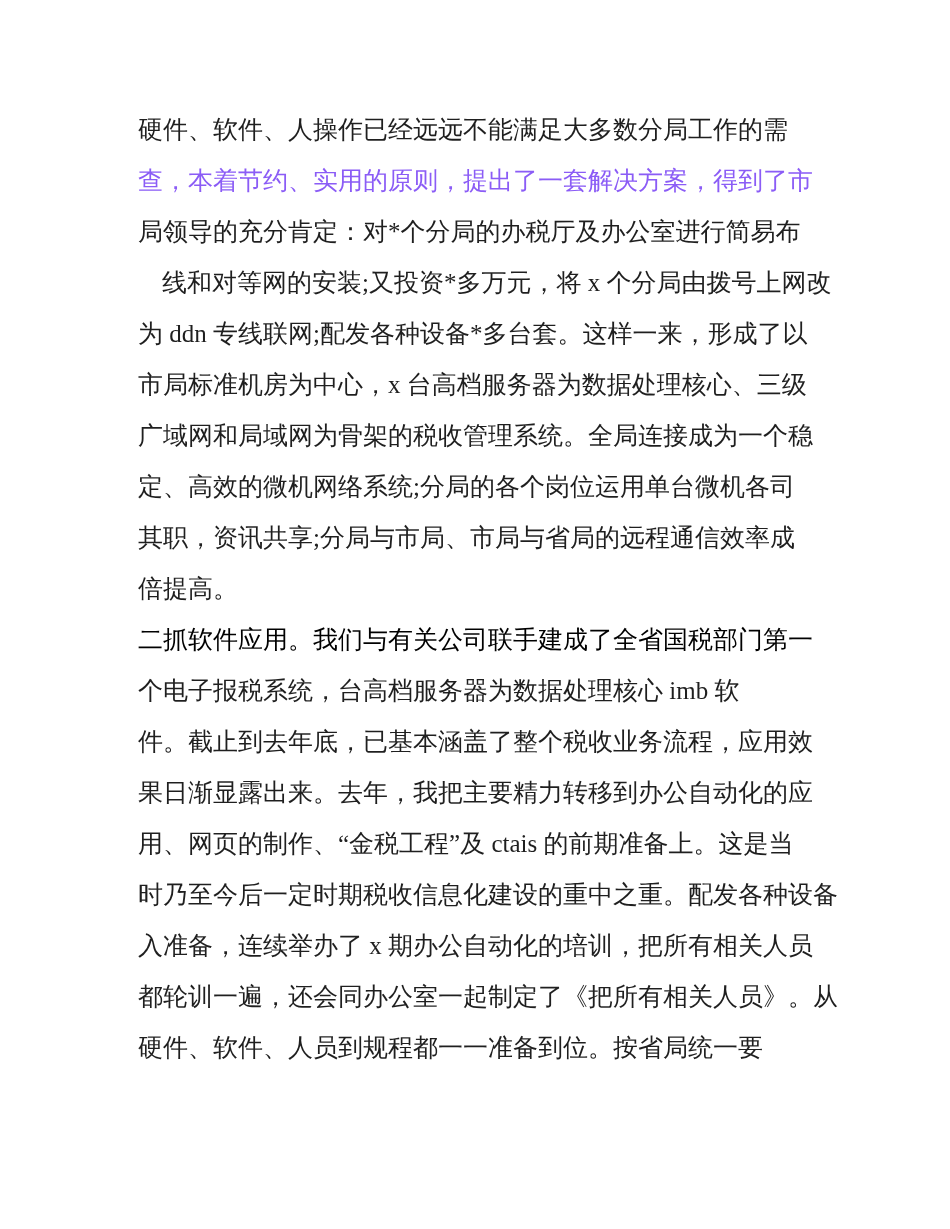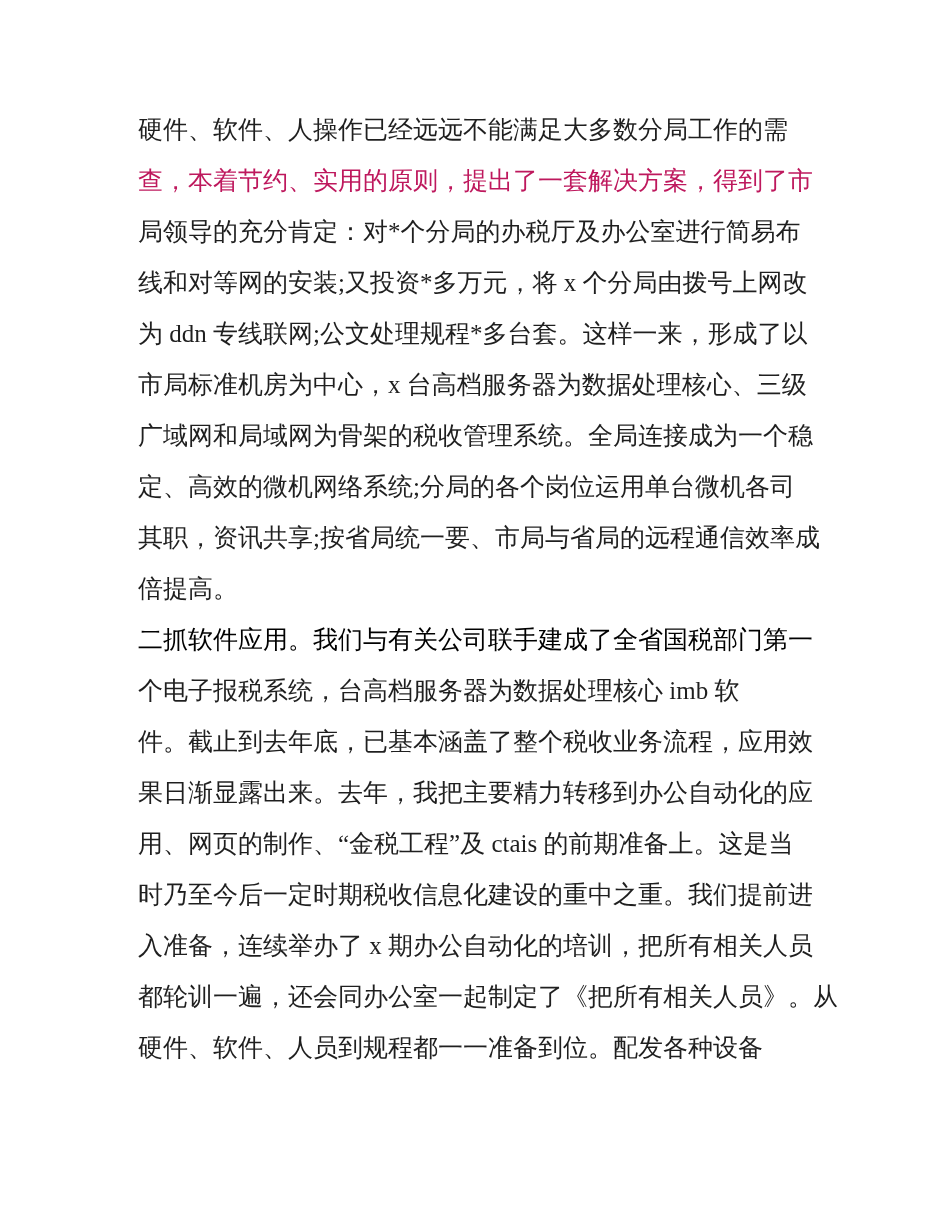--- a/index.html
+++ b/index.html
@@ -34,32 +34,32 @@
     text-align: left;
     letter-spacing: 0px;
   }
 </style>
 </head>
 <body>
 
 <div class="page">
   <div class="text-block">
       <div class="text-line" style="color: rgb(31, 31, 31);">硬件、软件、人操作已经远远不能满足大多数分局工作的需</div>
-      <div class="text-line" style="color: #be185d;">查，本着节约、实用的原则，提出了一套解决方案，得到了市</div>
+      <div class="text-line" style="color: #8b5cf6;">查，本着节约、实用的原则，提出了一套解决方案，得到了市</div>
       <div class="text-line" style="color: rgb(31, 31, 31);">局领导的充分肯定：对*个分局的办税厅及办公室进行简易布</div>
-      <div class="text-line" style="color: rgb(31, 31, 31);">线和对等网的安装;又投资*多万元，将 x 个分局由拨号上网改</div>
-      <div class="text-line" style="color: rgb(31, 31, 31);">为 ddn 专线联网;公文处理规程*多台套。这样一来，形成了以</div>
+      <div class="text-line" style="color: rgb(31, 31, 31); margin-left: 24px;">线和对等网的安装;又投资*多万元，将 x 个分局由拨号上网改</div>
+      <div class="text-line" style="color: rgb(31, 31, 31);">为 ddn 专线联网;配发各种设备*多台套。这样一来，形成了以</div>
       <div class="text-line" style="color: rgb(31, 31, 31);">市局标准机房为中心，x 台高档服务器为数据处理核心、三级</div>
       <div class="text-line" style="color: rgb(31, 31, 31); font-family: Liberation Serif, serif;">广域网和局域网为骨架的税收管理系统。全局连接成为一个稳</div>
       <div class="text-line" style="color: rgb(31, 31, 31); font-family: Liberation Serif, serif;">定、高效的微机网络系统;分局的各个岗位运用单台微机各司</div>
-      <div class="text-line" style="color: rgb(31, 31, 31);">其职，资讯共享;按省局统一要、市局与省局的远程通信效率成</div>
+      <div class="text-line" style="color: rgb(31, 31, 31);">其职，资讯共享;分局与市局、市局与省局的远程通信效率成</div>
       <div class="text-line" style="color: rgb(31, 31, 31);">倍提高。</div>
       <div class="text-line" style="color: #000000;">二抓软件应用。我们与有关公司联手建成了全省国税部门第一</div>
       <div class="text-line" style="color: rgb(31, 31, 31);">个电子报税系统，台高档服务器为数据处理核心 imb 软</div>
       <div class="text-line" style="color: rgb(31, 31, 31);">件。截止到去年底，已基本涵盖了整个税收业务流程，应用效</div>
       <div class="text-line" style="color: rgb(31, 31, 31);">果日渐显露出来。去年，我把主要精力转移到办公自动化的应</div>
       <div class="text-line" style="color: rgb(31, 31, 31);">用、网页的制作、“金税工程”及 ctais 的前期准备上。这是当</div>
-      <div class="text-line" style="color: rgb(31, 31, 31);">时乃至今后一定时期税收信息化建设的重中之重。我们提前进</div>
+      <div class="text-line" style="color: rgb(31, 31, 31);">时乃至今后一定时期税收信息化建设的重中之重。配发各种设备</div>
       <div class="text-line" style="color: rgb(31, 31, 31);">入准备，连续举办了 x 期办公自动化的培训，把所有相关人员</div>
       <div class="text-line" style="color: rgb(31, 31, 31);">都轮训一遍，还会同办公室一起制定了《把所有相关人员》。从</div>
-      <div class="text-line" style="color: rgb(31, 31, 31);">硬件、软件、人员到规程都一一准备到位。配发各种设备</div>
+      <div class="text-line" style="color: rgb(31, 31, 31);">硬件、软件、人员到规程都一一准备到位。按省局统一要</div>
     </div>
 </div>
 
 </body></html>

